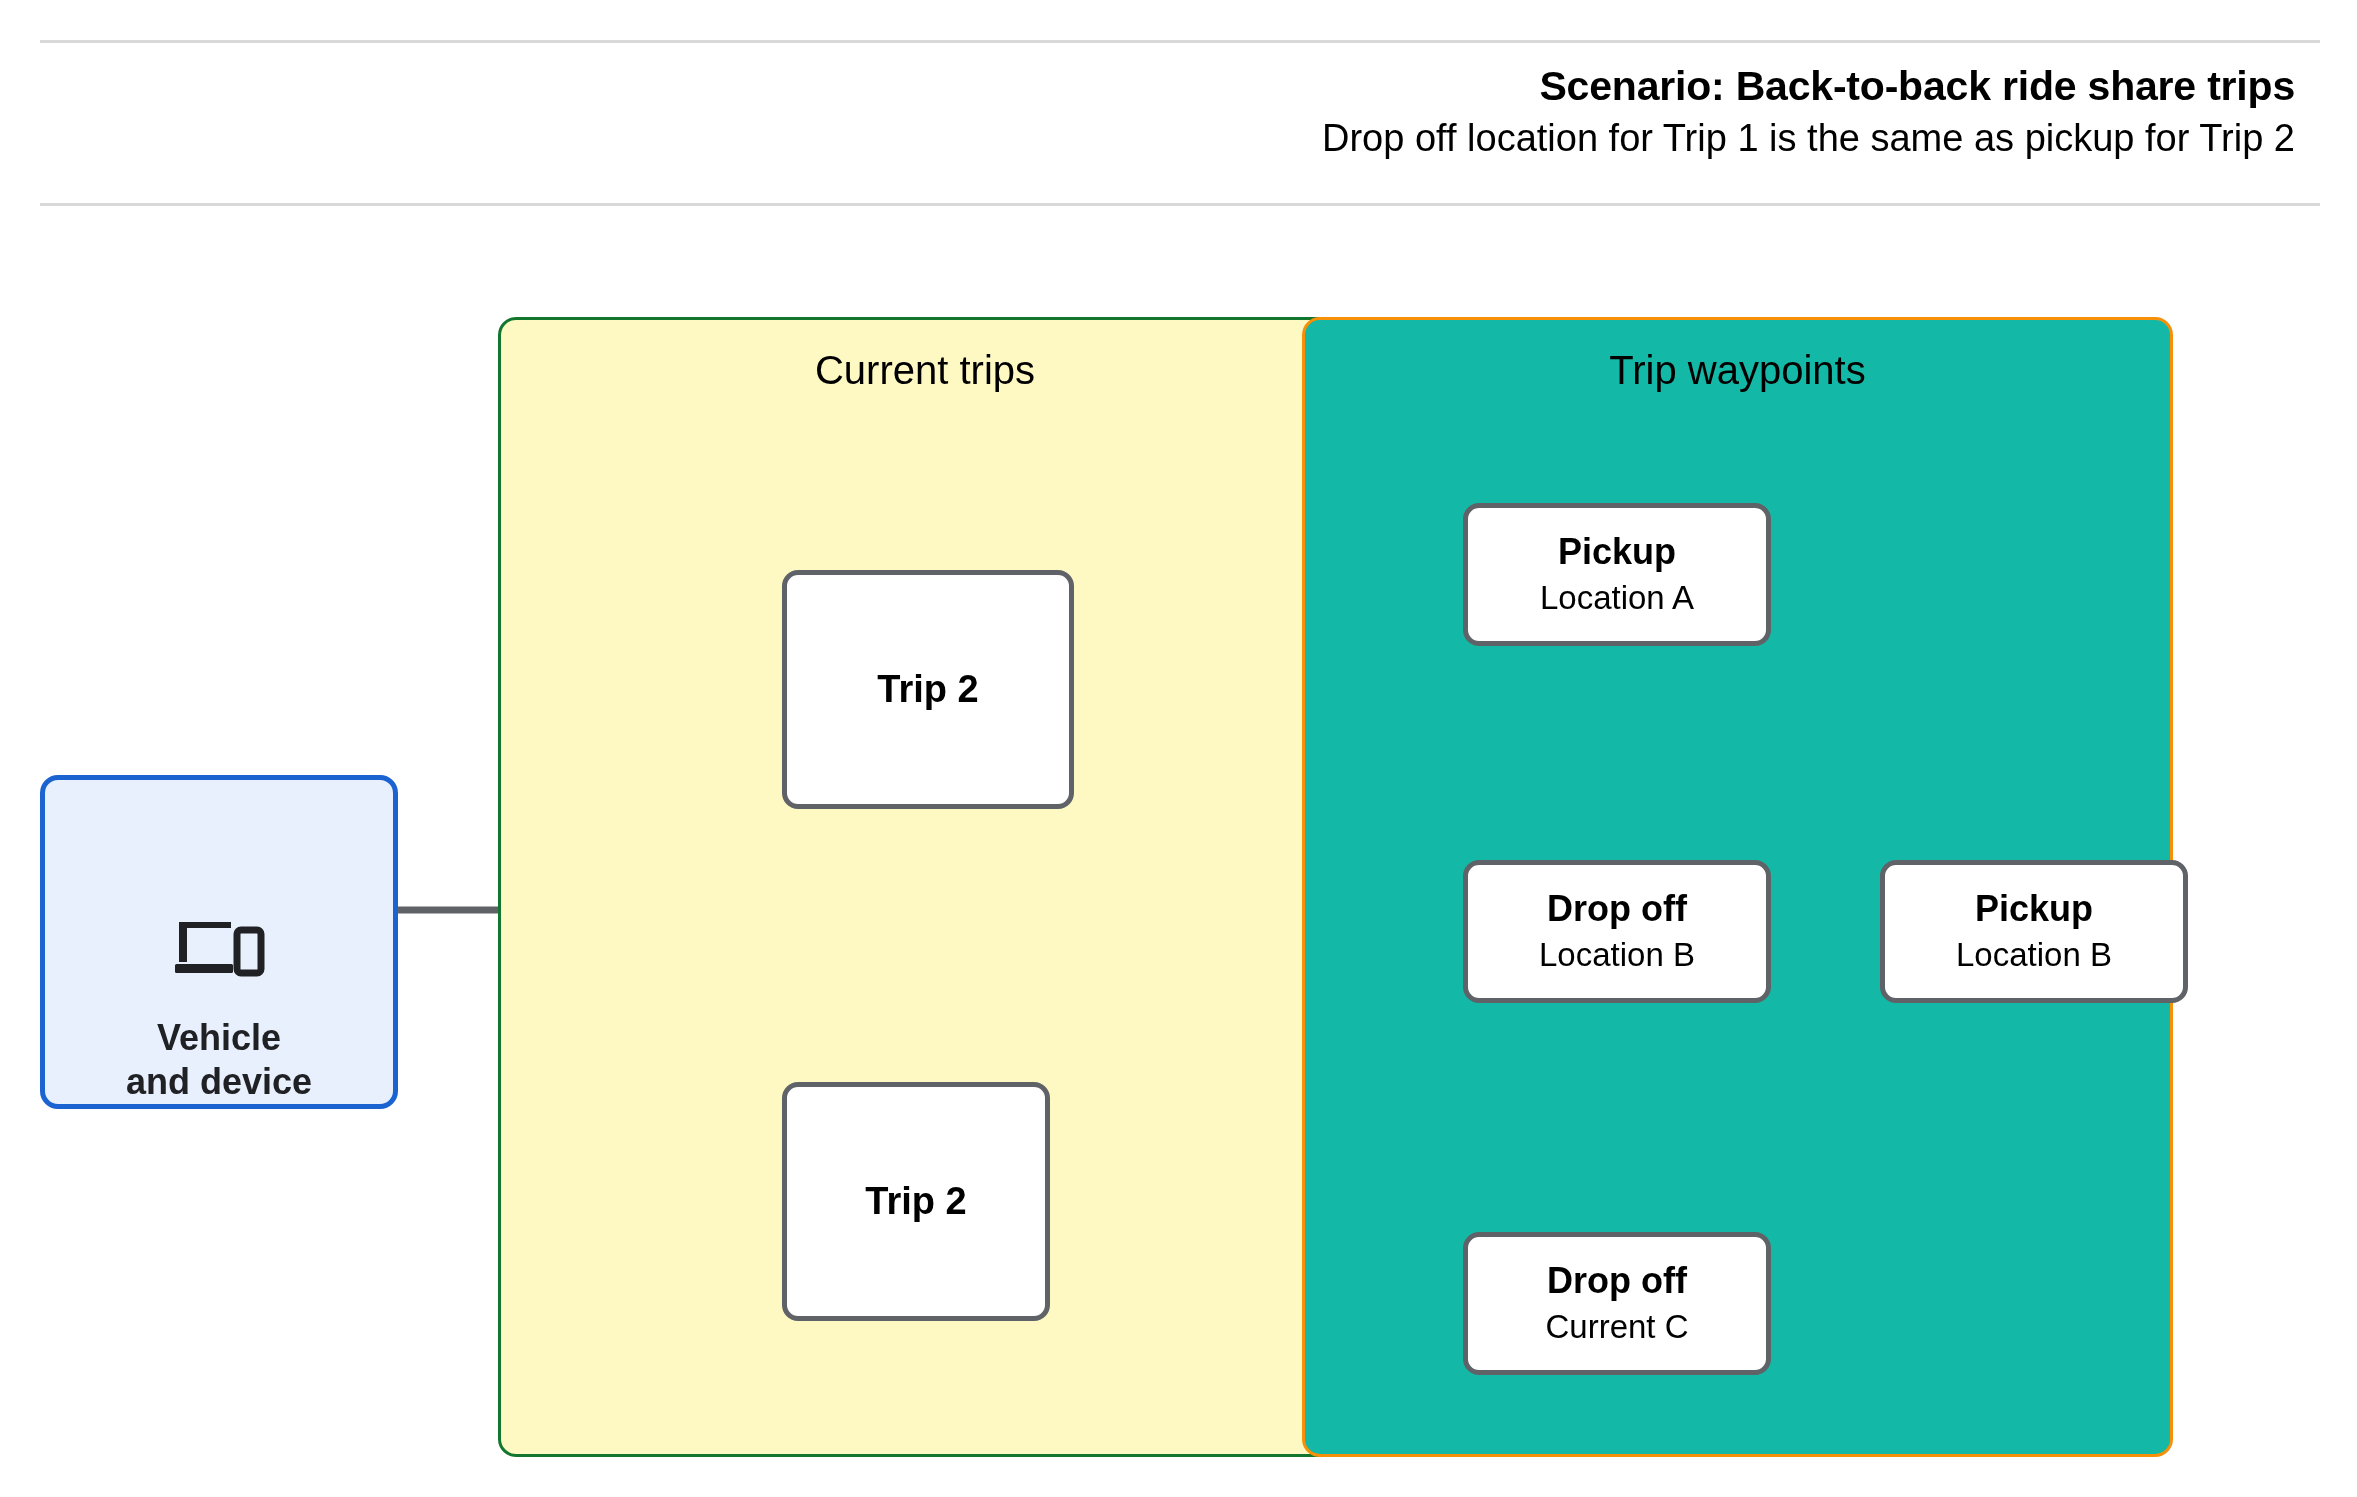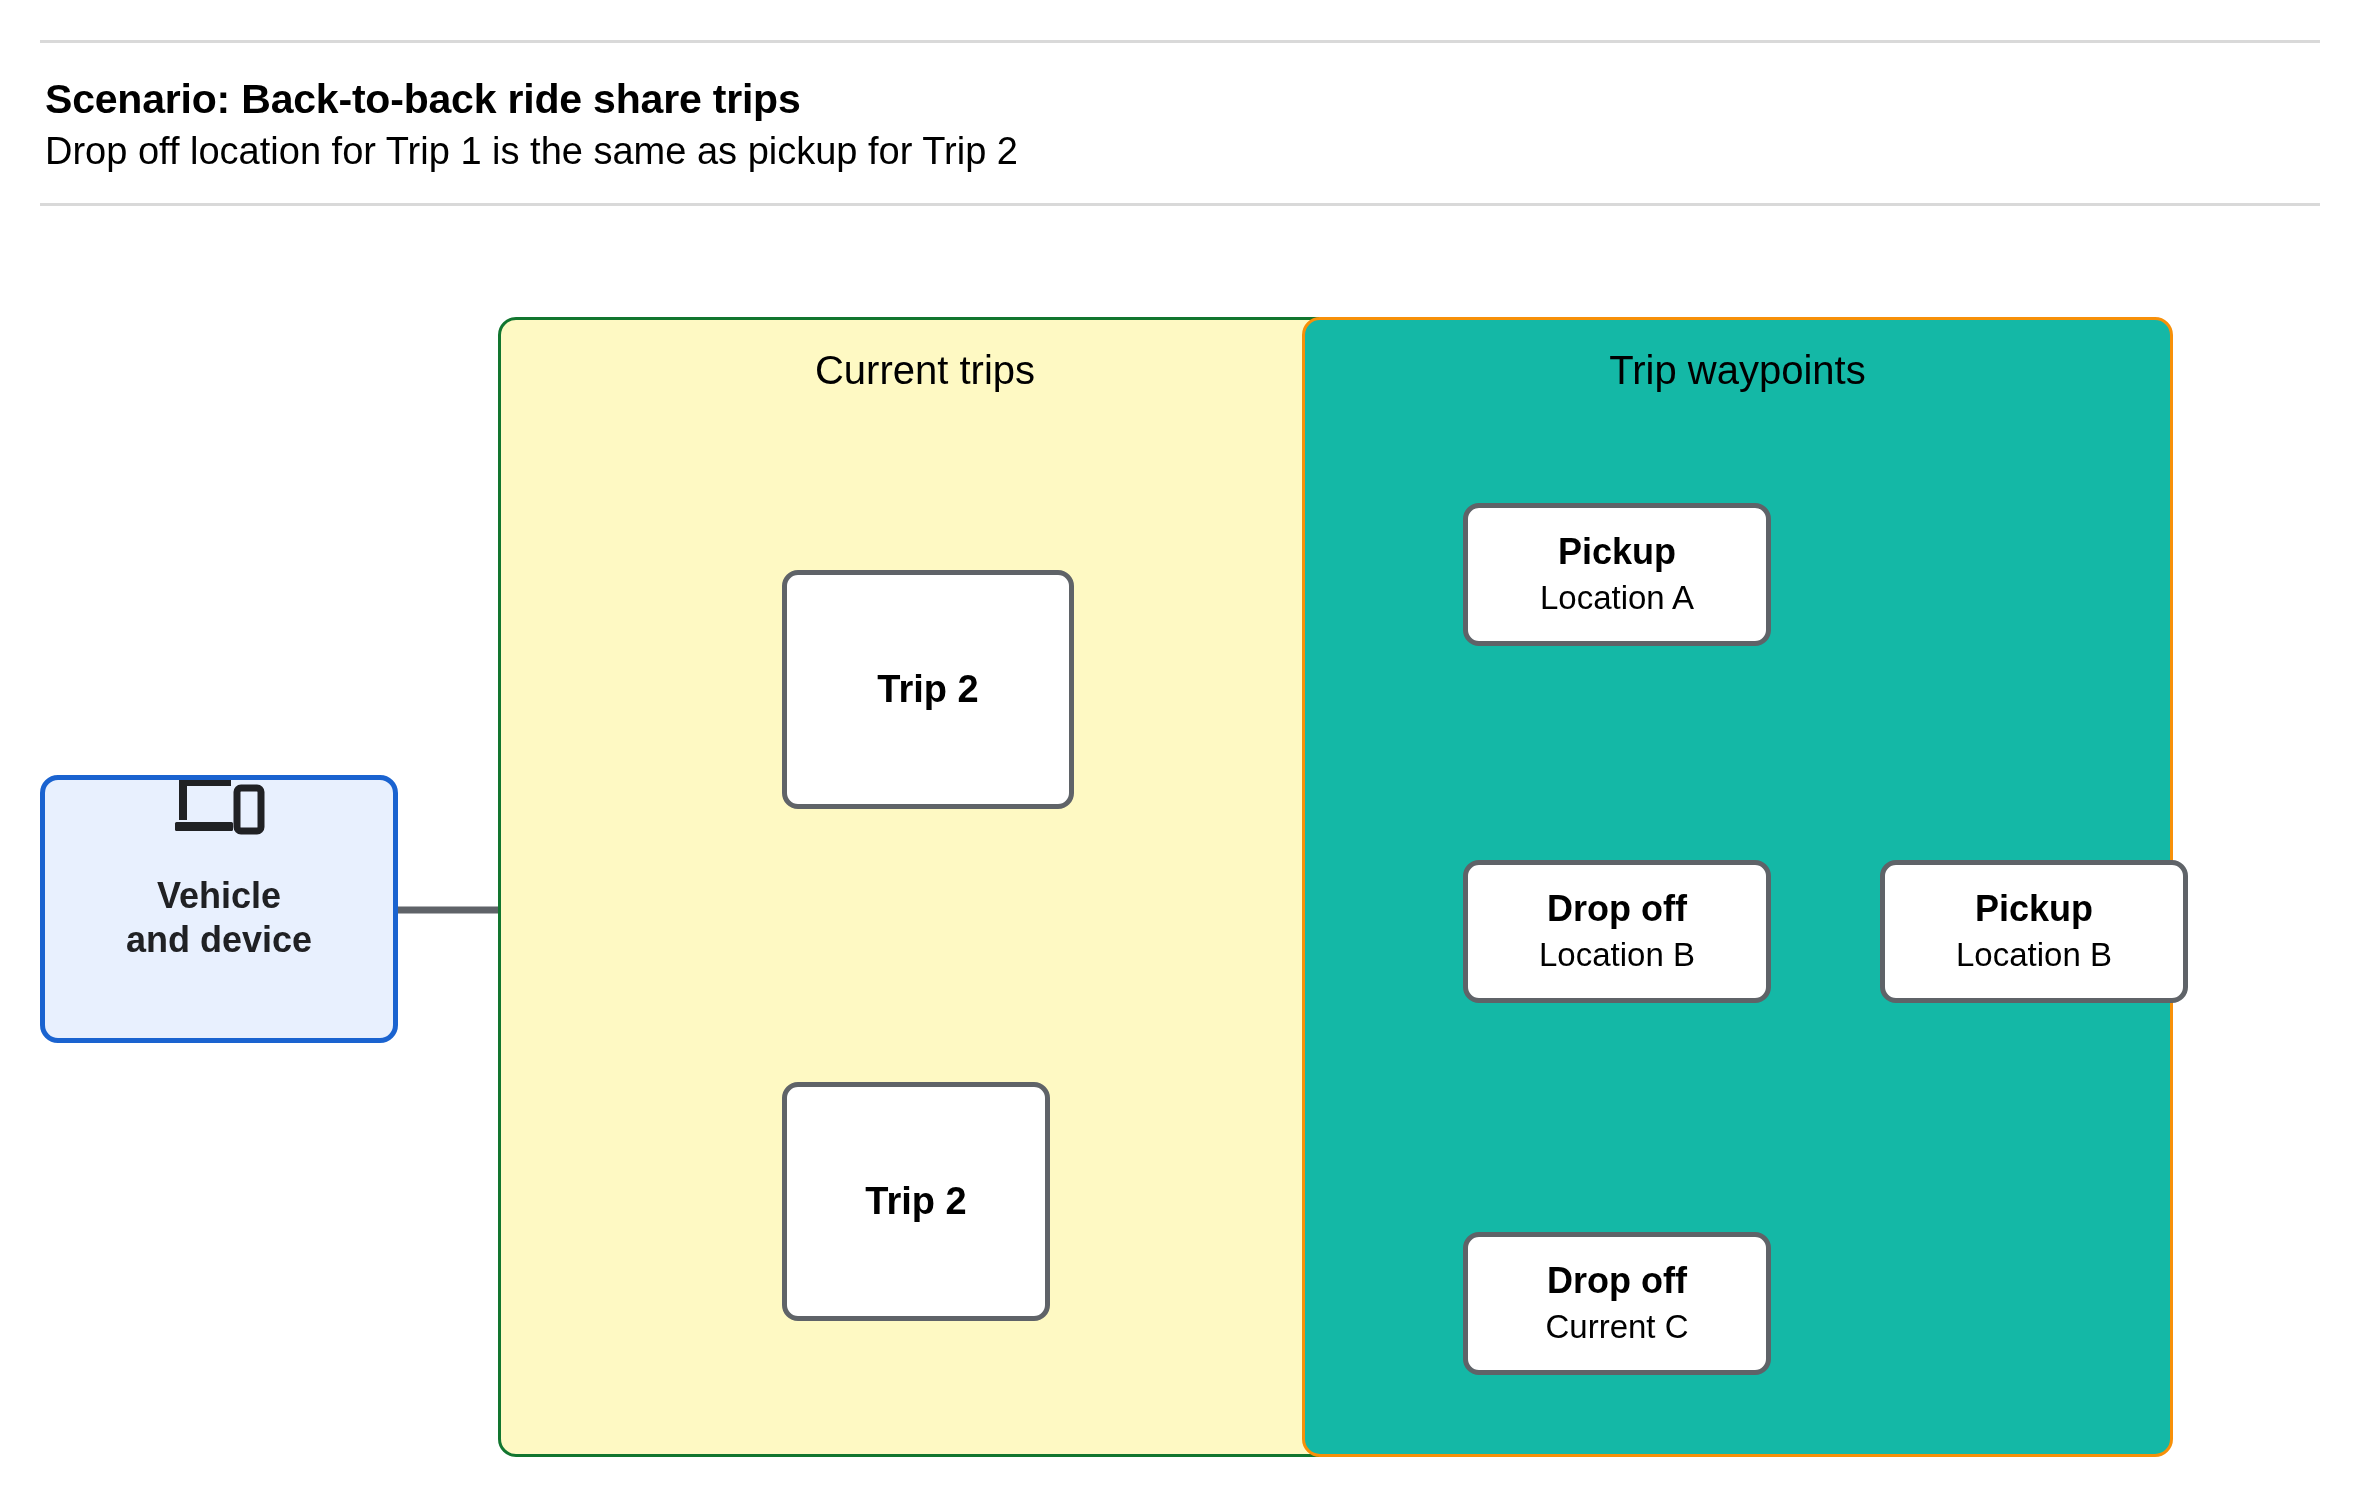--- a/index.html
+++ b/index.html
@@ -26,22 +26,23 @@
     width: 2280px;
     height: 3px;
     background: #d9d9d9;
   }
   #rule-top { top: 40px; }
   #rule-bottom { top: 203px; }
 
   #header-block {
     position: absolute;
     left: 45px;
-    top: 75px;
+    top: 62px;
     width: 2250px;
+    text-align: right;
   }
   #scenario-title {
     font-size: 41px;
     font-weight: 700;
     letter-spacing: -0.2px;
     line-height: 1.18;
     color: #000000;
     white-space: nowrap;
   }
   #scenario-subtitle {
@@ -135,29 +136,29 @@
   #node-dropoff-b  { left: 1463px; top: 821px;  width: 308px; height: 143px; }
   #node-pickup-b   { left: 1880px; top: 821px;  width: 308px; height: 143px; }
   #node-dropoff-c  { left: 1463px; top: 1193px; width: 308px; height: 143px; }
 
   
   #node-vehicle {
     position: absolute;
     left: 40px;
     top: 775px;
     width: 358px;
-    height: 268px;
+    height: 334px;
     box-sizing: border-box;
     background: #e8f0fe;
     border: 5px solid #1a63d0;
     border-radius: 18px;
     display: flex;
     flex-direction: column;
     align-items: center;
-    justify-content: flex-start;
+    justify-content: flex-end;
   }
   #vehicle-icon {
     margin-top: -8px;
     margin-bottom: 34px;
     line-height: 0;
   }
   #vehicle-label {
     font-size: 36px;
     font-weight: 700;
     color: #202124;

